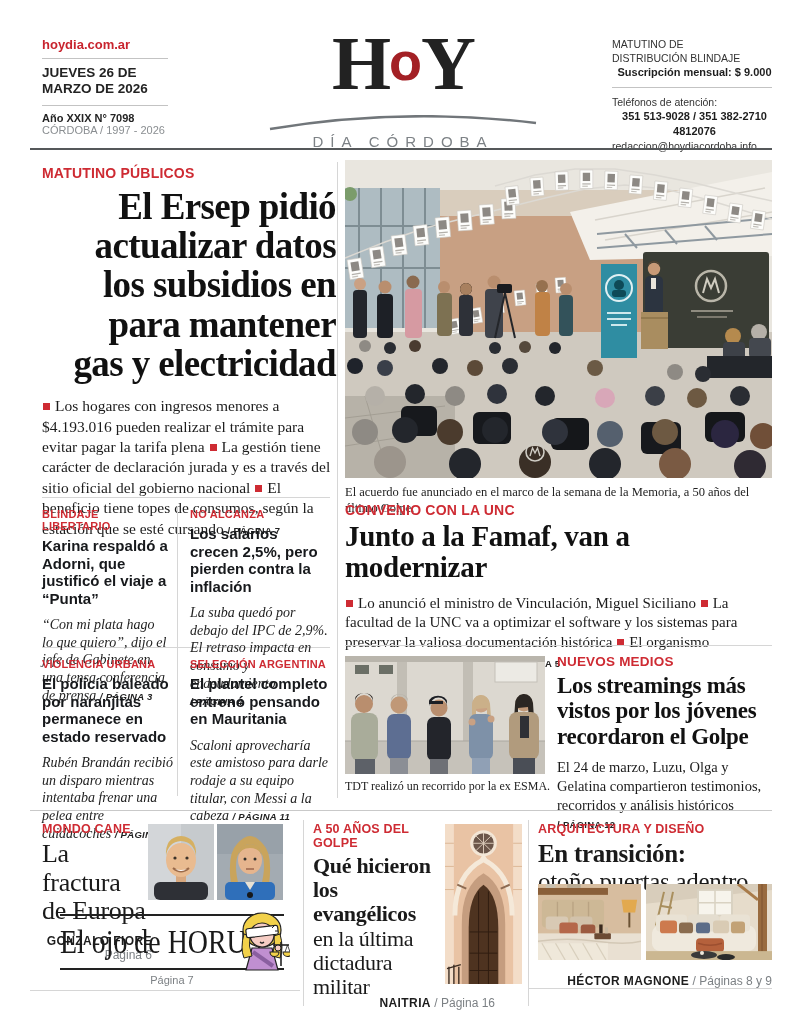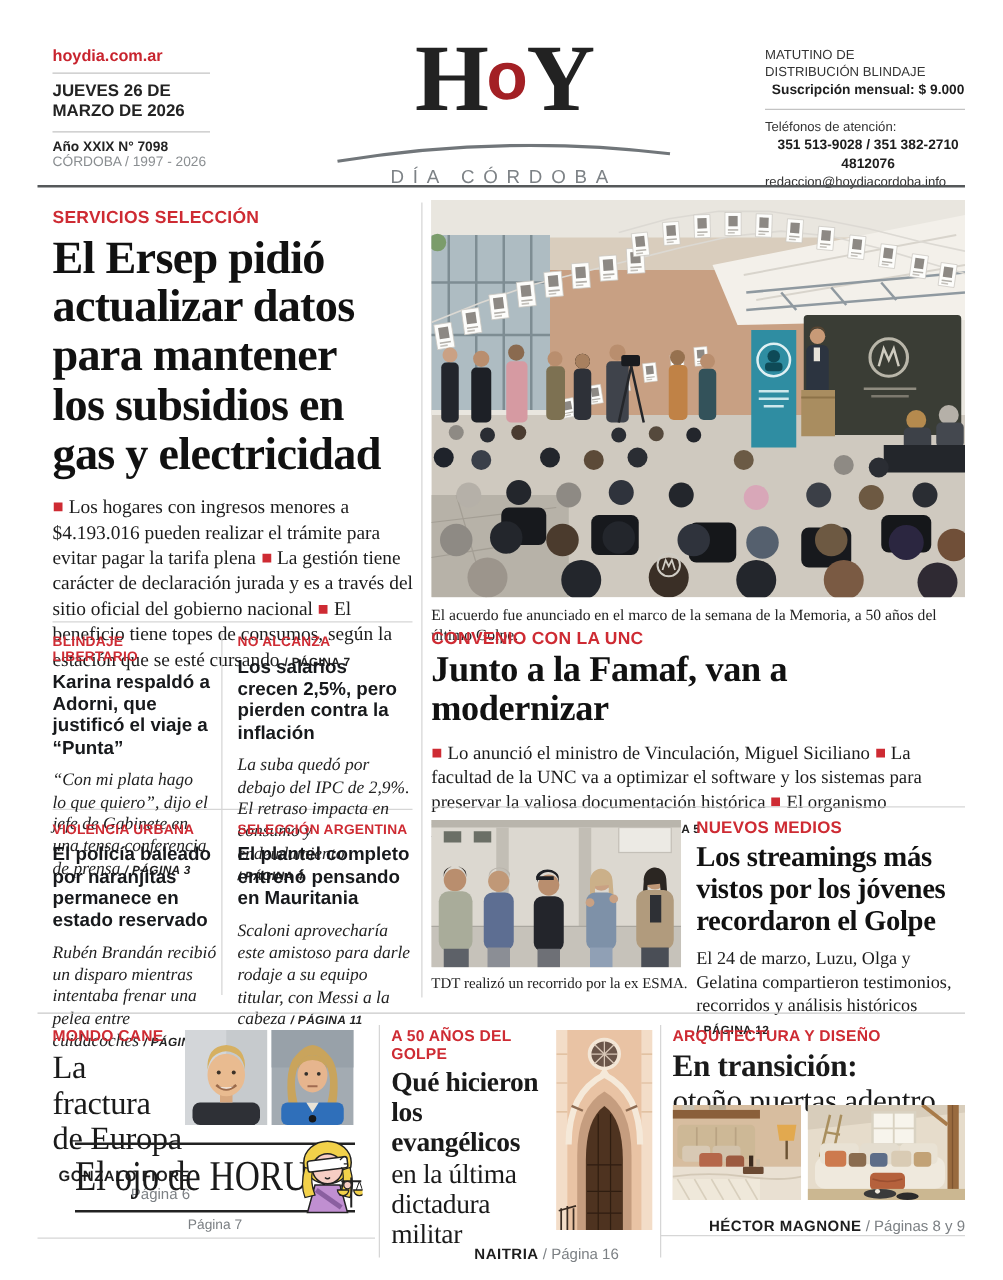--- a/index.html
+++ b/index.html
@@ -23,21 +23,21 @@
   .logo-line .cap{font-size:76px;}
   .logo-line .low{font-size:54px;position:relative;top:-9px;letter-spacing:-1px;}
   .logo-sub{font-size:15px;letter-spacing:7px;color:#7d8286;margin-top:2px;}
   .hdr-r{font-size:10.5px;line-height:1.35;color:#333;}
   .hdr-r .b{font-weight:700;font-size:11px;color:#1d1d1d;text-align:center;}
   
   .kick{font-weight:700;font-size:14px;color:var(--red);letter-spacing:.2px;}
   .kick.sm{font-size:11px;} .kick.md{font-size:12.5px;}
   .serif{font-family:"Liberation Serif",serif;}
   .lead-head{font-family:"Liberation Serif",serif;font-weight:700;font-size:37px;
-    line-height:1.06;letter-spacing:-.6px;color:#111;margin-top:6px;}
+    line-height:1.06;letter-spacing:-.6px;color:#111;margin-top:6px;text-align:right;}
   .sec-head{font-family:"Liberation Serif",serif;font-weight:700;font-size:29px;
     line-height:1.08;letter-spacing:-.3px;color:#111;margin-top:3px;}
   .bullets{font-family:"Liberation Serif",serif;font-size:15.5px;line-height:1.32;color:#1c1c1c;margin-top:13px;}
   .sq{display:inline-block;width:7px;height:7px;background:var(--red);margin:0 5px 1px 1px;}
   .pageref{font-family:"Liberation Sans",sans-serif;font-weight:700;font-size:9.5px;color:#222;letter-spacing:.3px;white-space:nowrap;}
   .cap{font-family:"Liberation Serif",serif;font-size:12.5px;color:#222;line-height:1.3;}
   
   .brief .kick{display:block;}
   .brief h3{font-family:"Liberation Sans",sans-serif;font-weight:700;font-size:15px;
     line-height:1.17;color:#17191c;margin:5px 0 9px;}
@@ -88,26 +88,26 @@
     <div class="hdr-rule" style="width:160px;margin:7px 0;"></div>
     <div>Teléfonos de atención:</div>
     <div class="b">351 513-9028 / 351 382-2710</div>
     <div class="b">4812076</div>
     <div>redaccion@hoydiacordoba.info</div>
   </div>
 
   <div class="abs" style="left:30px;top:148px;width:742px;height:2px;background:var(--rule-dark);"></div>
 
   <div class="abs" style="left:42px;top:165px;width:294px;">
-    <div class="kick">SERVICIOS SELECCIÓN</div>
+    <div class="kick">MATUTINO PÚBLICOS</div>
     <div class="lead-head">
       <div>El Ersep pidió</div>
       <div>actualizar datos</div>
+      <div>los subsidios en</div>
       <div>para mantener</div>
-      <div>los subsidios en</div>
       <div>gas y electricidad</div>
     </div>
     <p class="bullets"><span class="sq"></span><span>Los hogares con ingresos menores a $4.193.016 pueden realizar el trámite para evitar pagar la tarifa plena</span>
       <span class="sq"></span><span>La gestión tiene carácter de declaración jurada y es a través del sitio oficial del gobierno nacional</span>
       <span class="sq"></span><span>El beneficio tiene topes de consumos, según la estación que se esté cursando</span> <span class="pageref">/ PÁGINA 7</span></p>
   </div>
 
   <div class="photo" style="left:345px;top:160px;width:427px;height:318px;">
     <svg viewBox="0 0 427 318" preserveAspectRatio="none">
       <defs>

